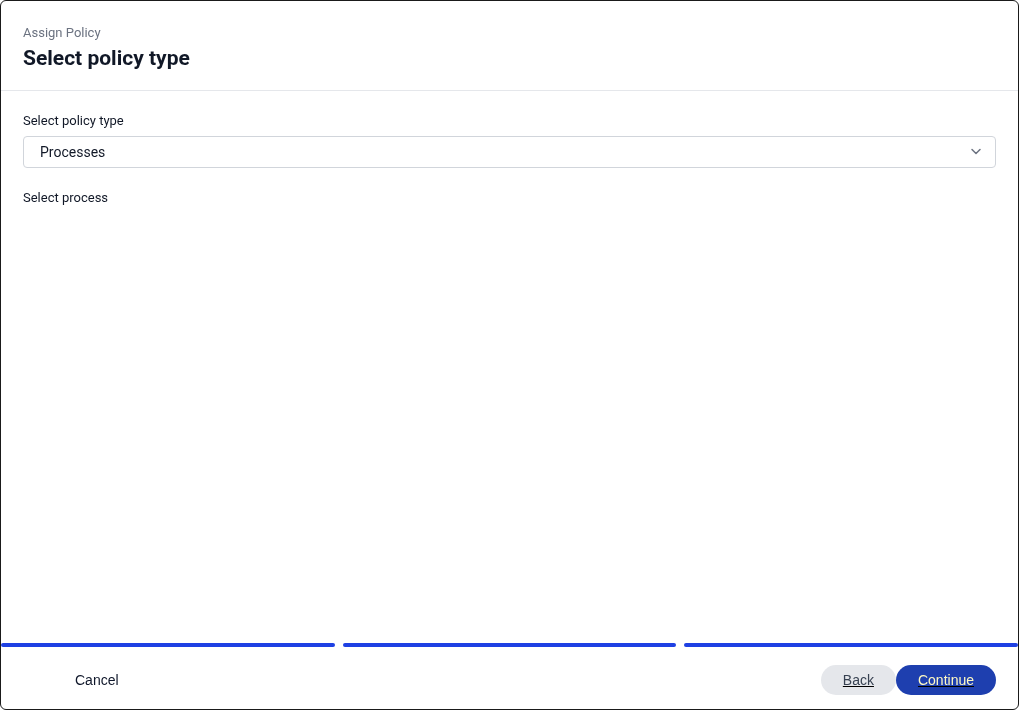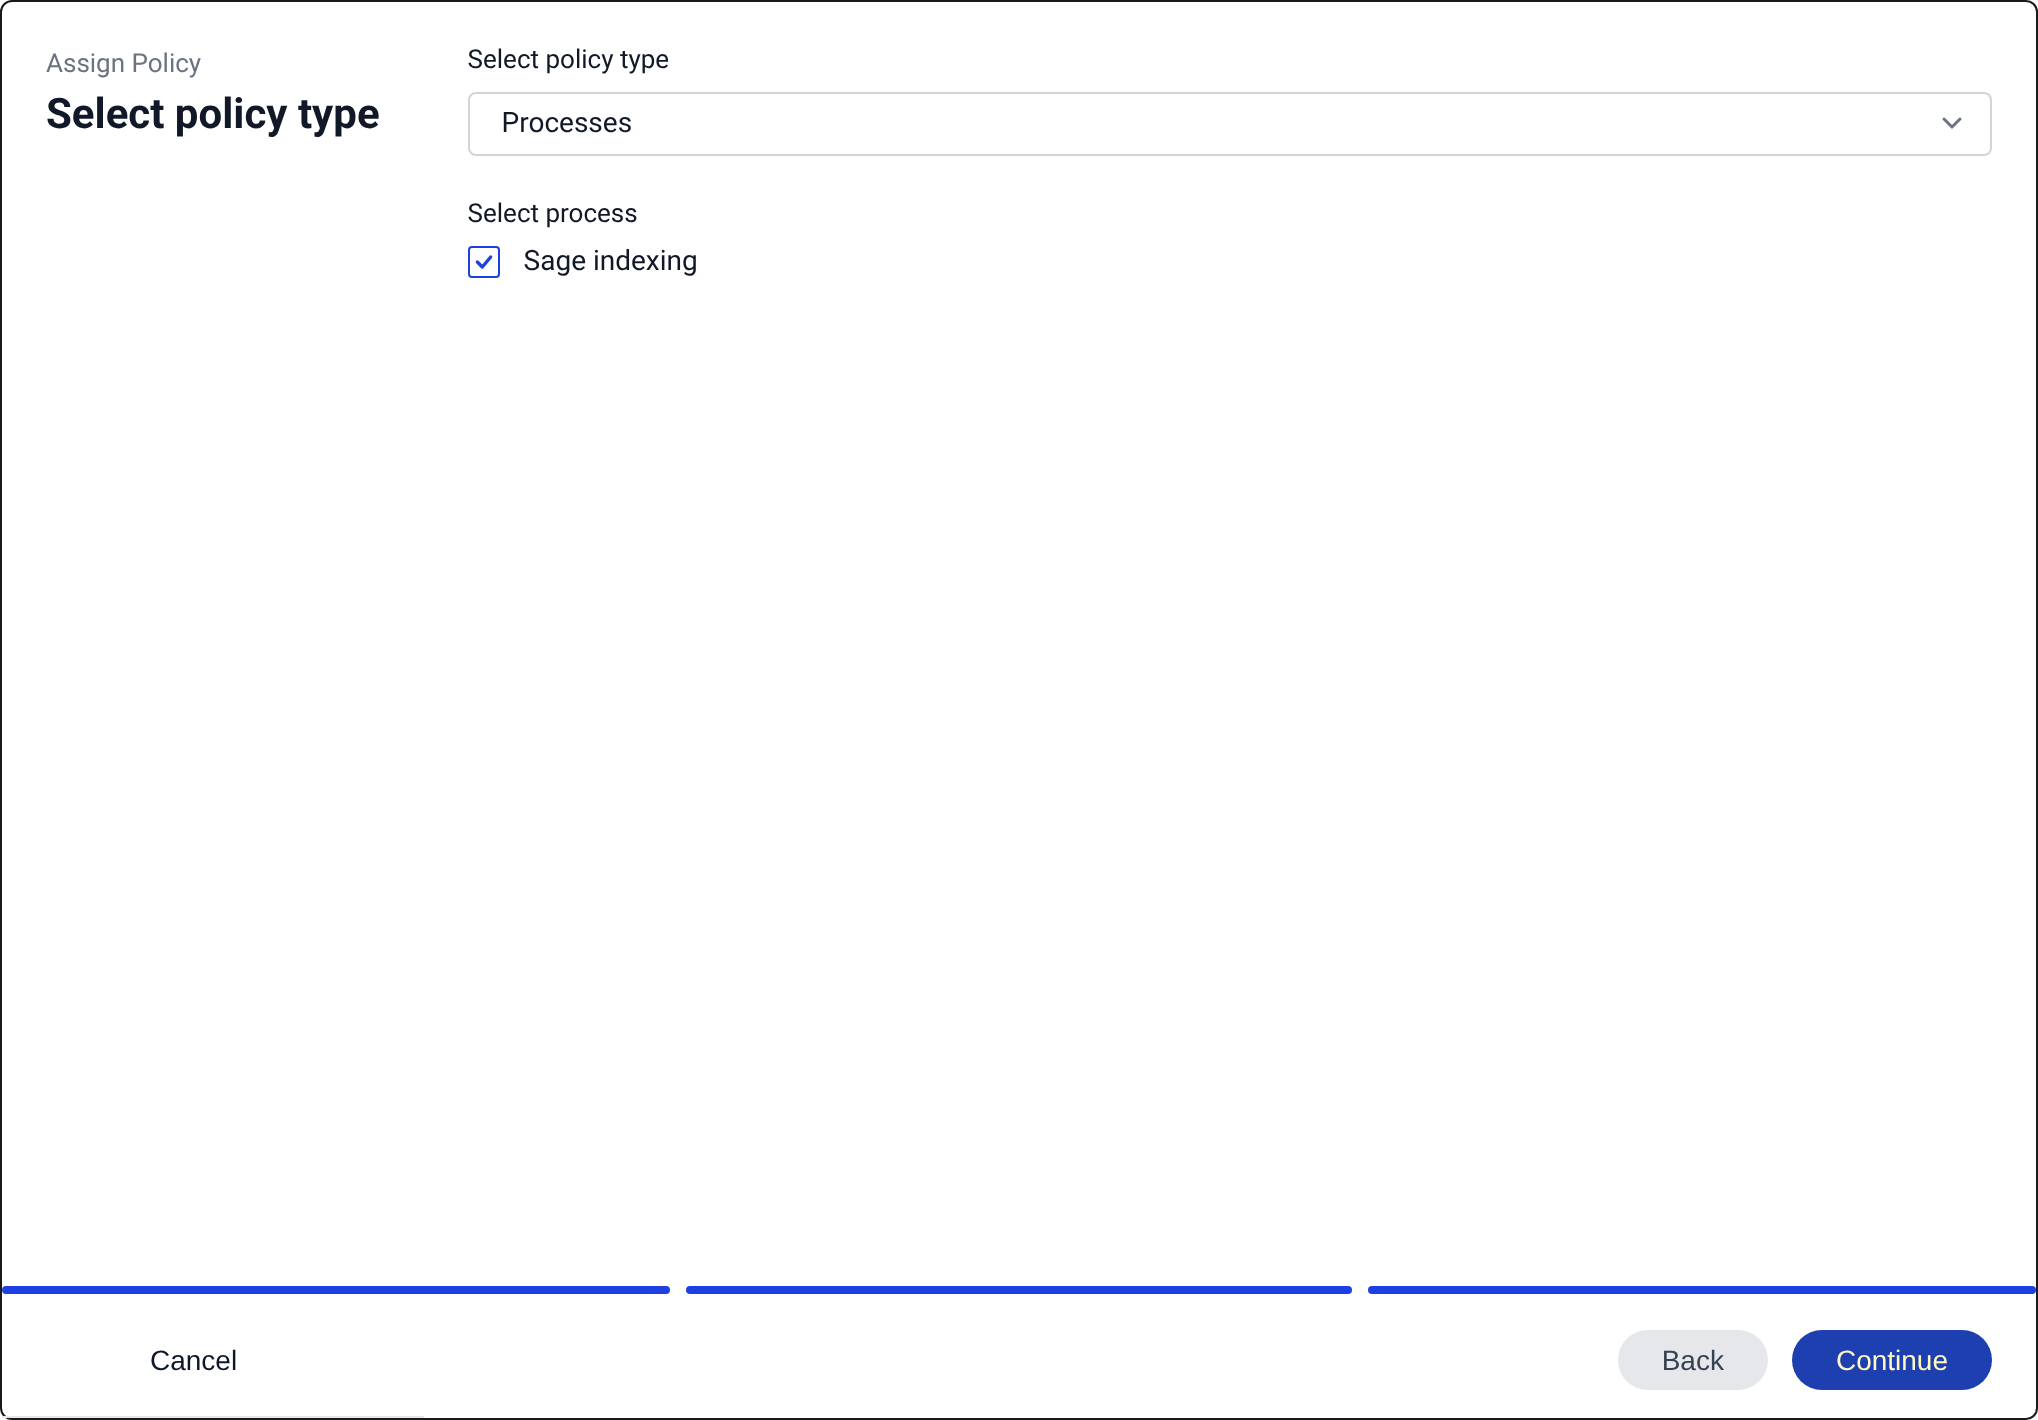--- a/index.html
+++ b/index.html
@@ -14,21 +14,21 @@
       height: 710px;
       overflow: hidden;
       position: relative;
     }
     .modal {
       width: 100%;
       height: 100%;
       border: 1px solid #1a1a1a;
       border-radius: 6px;
       display: flex;
-      flex-direction: row;
+      flex-direction: column;
       position: relative;
       background: #fff;
     }
     .header {
       padding: 24px 22px 20px 22px;
       border-bottom: 1px solid #e5e7eb;
     }
     .breadcrumb {
       font-size: 13px;
       color: #6b7280;
@@ -131,22 +131,22 @@
       color: #0f172a;
       font-size: 14px;
       cursor: pointer;
       background: none;
       border: none;
       padding: 0;
       margin-left: 36px;
     }
     .footer-right {
       display: flex;
-      gap: 12px;
-      align-items: center;
+      align-items: center;
+      text-decoration: underline;
     }
     .btn-back {
       background: #e5e7eb;
       color: #374151;
       border: none;
       border-radius: 16px;
       padding: 7px 22px;
       font-size: 14px;
       cursor: pointer;
     }
@@ -176,28 +176,20 @@
         <span>Processes</span>
       </div>
       <span class="select-chevron">
         <svg width="12" height="12" viewBox="0 0 12 12" fill="none">
           <path d="M2 4 L6 8 L10 4" stroke="currentColor" stroke-width="1.5" stroke-linecap="round" stroke-linejoin="round"></path>
         </svg>
       </span>
     </div>
 
     <label class="field-label">Select process</label>
-    <div class="checkbox-row">
-      <div class="checkbox">
-        <svg viewBox="0 0 12 12" fill="none">
-          <path d="M2 6 L5 9 L10 3" stroke="#1E40E3" stroke-width="2" stroke-linecap="round" stroke-linejoin="round"></path>
-        </svg>
-      </div>
-      <span class="checkbox-label">Sage indexing</span>
-    </div>
   </div>
 
   <div class="progress-bar">
     <div class="progress-segment"></div>
     <div class="progress-segment"></div>
     <div class="progress-segment"></div>
   </div>
 
   <div class="footer">
     <button class="cancel-link">Cancel</button>

